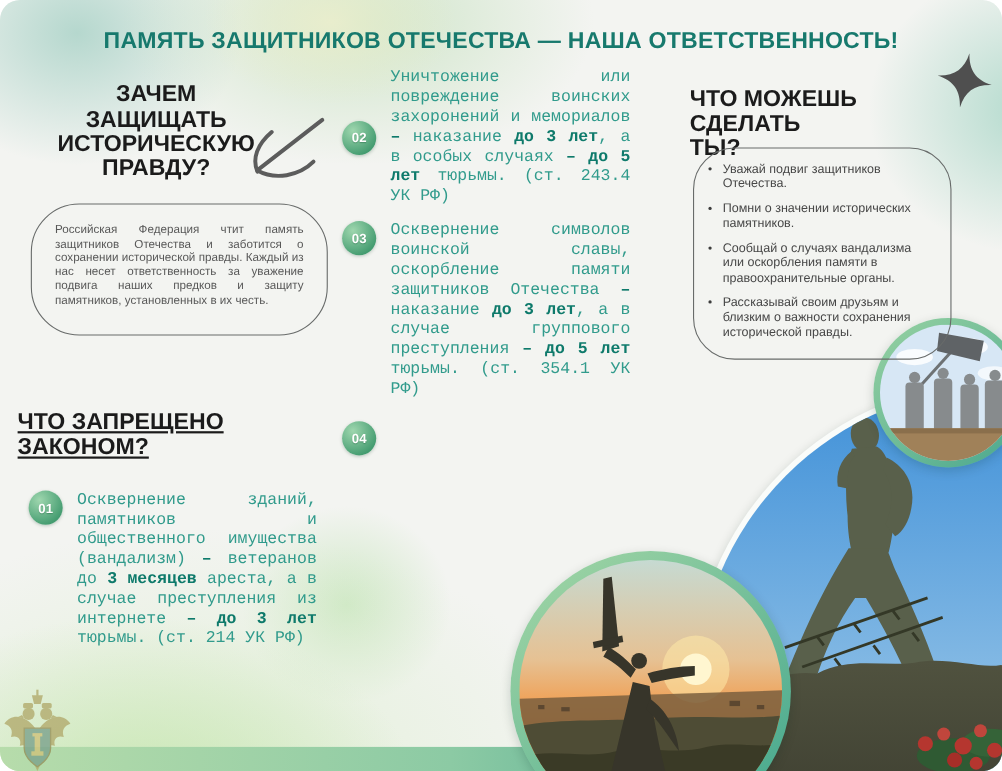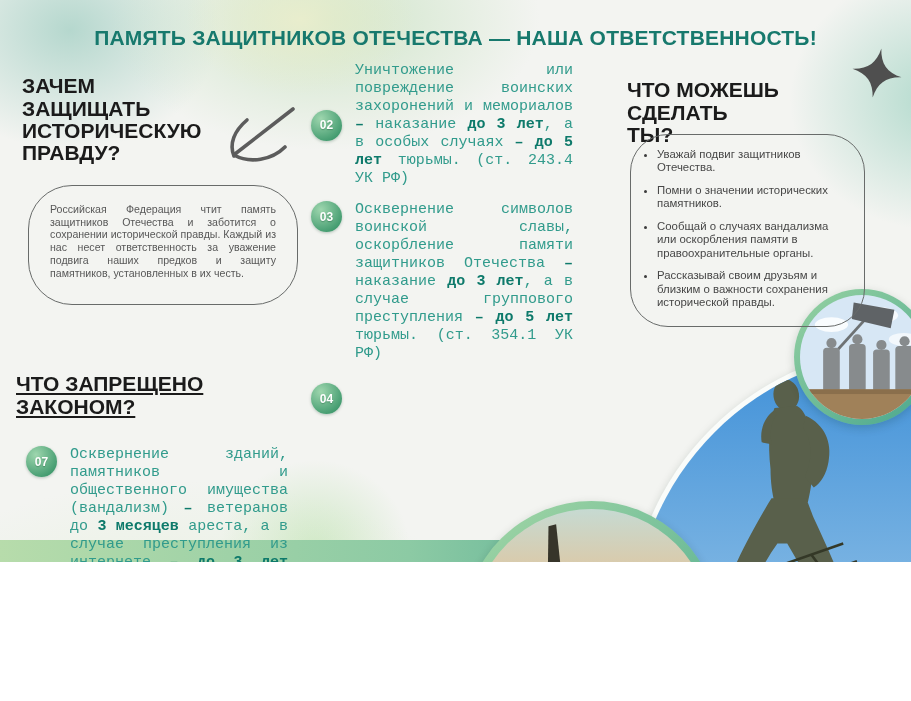--- a/index.html
+++ b/index.html
@@ -1,38 +1,39 @@
 <!DOCTYPE html>
 <html lang="ru"><head>
 <meta charset="utf-8">
 <style>
   html,body{margin:0;padding:0;}
   .page{
-    position:relative; width:911px; height:562px;
+    position:relative; width:911px; height:701px;
     background:#f3f4f1; overflow:hidden;
     font-family:"Liberation Sans", sans-serif;
+    border-radius:18px;
   }
   .blob{position:absolute; border-radius:50%; pointer-events:none;}
   .blob.b-topleft   {left:-80px; top:-90px;  width:300px; height:240px; background:radial-gradient(closest-side, rgba(178,214,204,.95), rgba(178,214,204,0));}
   .blob.b-topcenter {left:110px; top:-110px; width:430px; height:260px; background:radial-gradient(closest-side, rgba(204,228,198,.95), rgba(204,228,198,0));}
   .blob.b-topyellow {left:185px; top:-55px;  width:230px; height:150px; background:radial-gradient(closest-side, rgba(235,238,205,.9), rgba(235,238,205,0));}
   .blob.b-topright  {left:790px; top:-30px;  width:290px; height:260px; background:radial-gradient(closest-side, rgba(168,214,199,.85), rgba(168,214,199,0));}
   .blob.b-midleft   {left:220px; top:460px;  width:190px; height:180px; background:radial-gradient(closest-side, rgba(203,231,193,.9), rgba(203,231,193,0));}
   .blob.b-bottomwash{left:-180px; top:480px; width:720px; height:460px; background:radial-gradient(closest-side, rgba(219,238,205,.75), rgba(219,238,205,0));}
   .blob.b-bottomleft{left:-140px; top:560px; width:520px; height:330px; background:radial-gradient(closest-side, rgba(198,230,176,.9), rgba(198,230,176,0));}
 
   .bottom-band{position:absolute; left:0; right:0; bottom:0; height:22px; z-index:1;
     background:linear-gradient(90deg,#b7dcab 0%,#8ccaa4 45%,#3fa08d 85%,#3fa08d 100%);}
 
   .page-title{position:absolute; left:0; top:12px; width:100%; text-align:center; z-index:5;
     font-size:21px; font-weight:bold; color:#17796d; letter-spacing:.2px; white-space:pre-line;}
 
   .h-black{position:absolute; z-index:5; font-size:21px; font-weight:bold; color:#1b1b1b;
     line-height:1.06; white-space:pre-line;}
-  .h-why{left:22px; top:58px; width:240px;}
+  .h-why{left:22px; top:58px; width:240px;text-align:center;}
   .h-forbidden{left:16px; top:356px; width:250px;text-decoration:underline;}
   .h-actions{left:627px; top:62px; width:250px;}
 
   .rounded-box{position:absolute; z-index:5; border:1.5px solid #686b6a; border-radius:44px; background:transparent;}
   .intro-box{left:28px; top:185px; width:270px; padding:17px 21px 25px 21px; box-sizing:border-box;}
   .intro-box p{margin:0; font-size:10.6px; line-height:1.2; color:#585858; text-align:justify;}
   .actions-box{left:630px; top:134px; width:235px; padding:13px 14px 12px 10px; box-sizing:border-box; border-radius:38px;}
   .actions-box ul{margin:0; padding:0 0 0 16px;}
   .actions-box li{font-size:11.4px; line-height:1.18; color:#474747; margin-bottom:9px;}
   .actions-box li:last-child{margin-bottom:4px;}
@@ -227,21 +228,21 @@
   </div>
 
   <div class="rounded-box intro-box">
     <p>Российская Федерация чтит память защитников Отечества и заботится о сохранении исторической правды. Каждый из нас несет ответственность за уважение подвига наших предков и защиту памятников, установленных в их честь.</p>
   </div>
 
   <h2 class="h-black h-forbidden">ЧТО ЗАПРЕЩЕНО
 ЗАКОНОМ?</h2>
 
   <div class="law-item li-01">
-    <div class="badge">07</div>
+    <div class="badge">01</div>
     <div class="law-text"><span>Осквернение зданий, памятников и общественного имущества (вандализм) </span><b>–</b><span> ветеранов до </span><b>3 месяцев</b><span> ареста, а в случае преступления из интернете </span><b>– до 3 лет</b><span> тюрьмы. (ст. 214 УК РФ)</span></div>
   </div>
 
   <div class="law-item li-02">
     <div class="badge">02</div>
     <div class="law-text"><span>Уничтожение или повреждение воинских захоронений и мемориалов </span><b>–</b><span> наказание </span><b>до 3 лет</b><span>, а в особых случаях </span><b>– до 5 лет</b><span> тюрьмы. (ст. 243.4 УК РФ)</span></div>
   </div>
 
   <div class="law-item li-03">
     <div class="badge">03</div>

